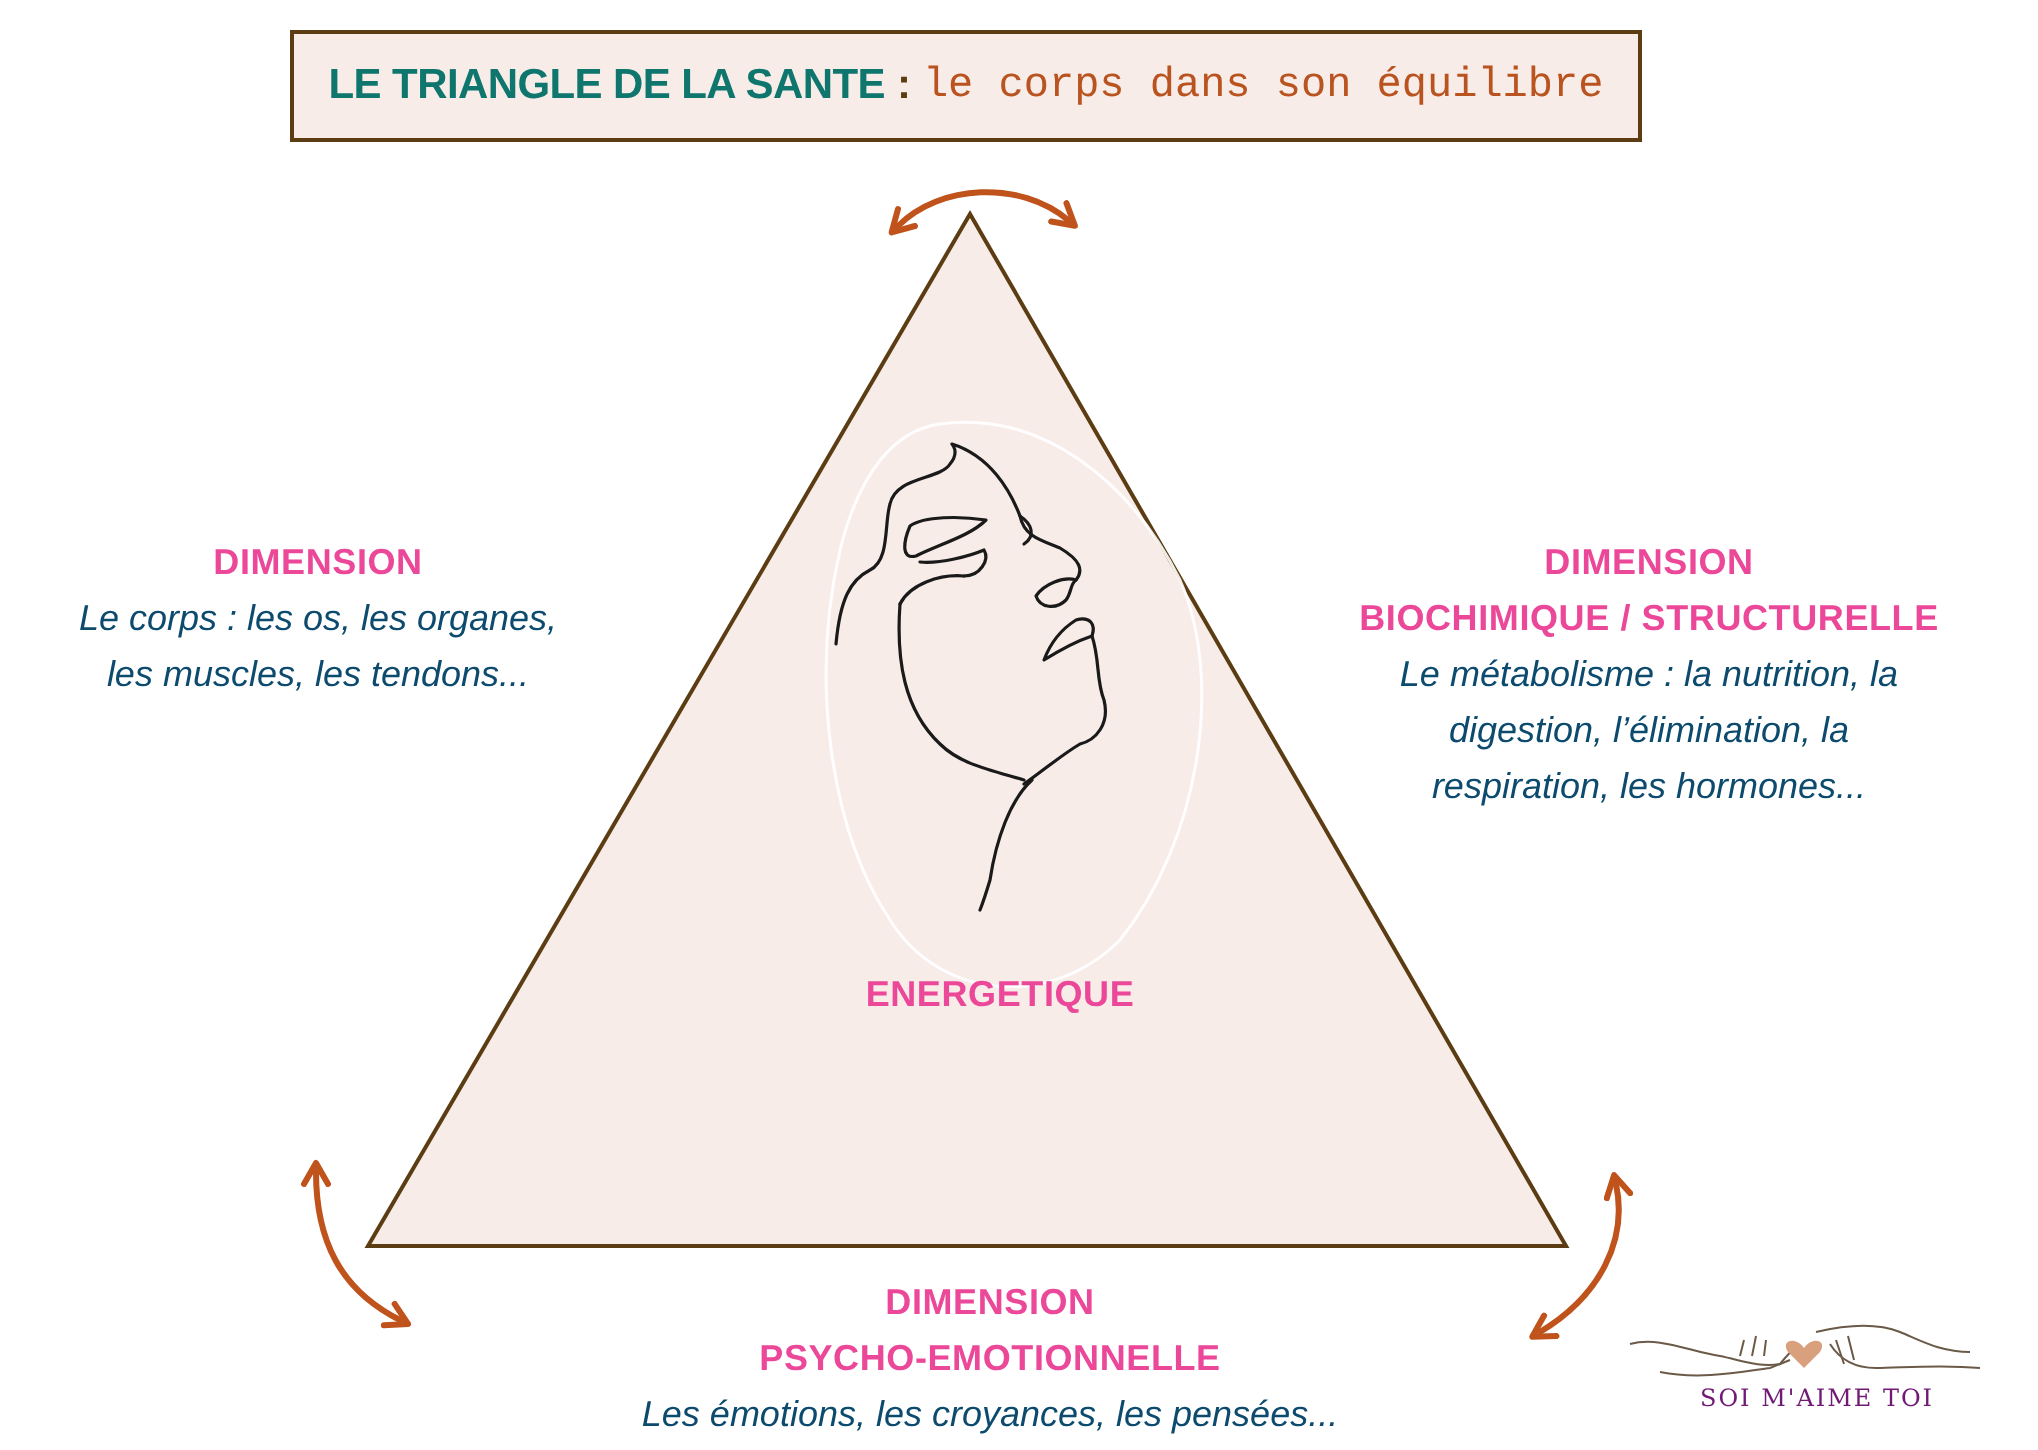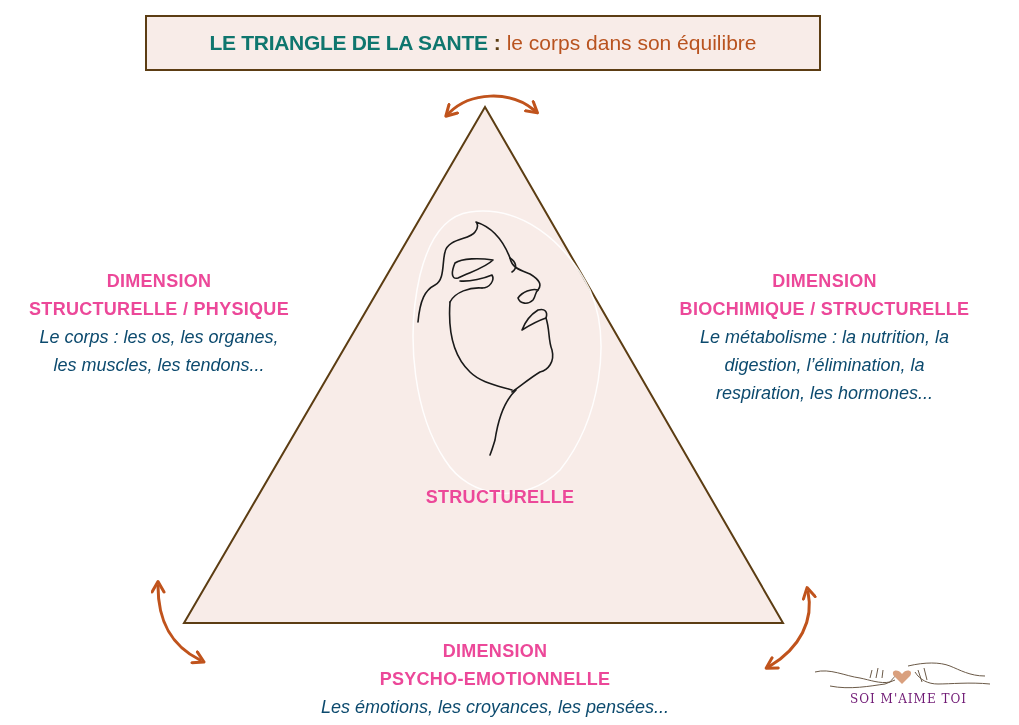--- a/index.html
+++ b/index.html
@@ -9,21 +9,21 @@
     font-family: "Liberation Sans", "DejaVu Sans", sans-serif;
   }
   .title-box {
     position: absolute; left: 145px; top: 15px; width: 676px; height: 56px;
     background: #f8ece8; border: 2px solid #5c3d13; box-sizing: border-box;
     display: flex; align-items: center; justify-content: center;
     font-size: 21px; white-space: nowrap;
   }
   .title-main { color: #0f766e; font-weight: bold; letter-spacing: -0.3px; }
   .title-sep { color: #5c3d13; font-weight: bold; margin: 0 6px; }
-  .title-sub { color: #b9531f; }
+  .title-sub { color: #b9531f; font-family: Liberation Mono, monospace; }
   svg.diagram { position: absolute; left: 0; top: 0; }
   .block { position: absolute; text-align: center; }
   .head { color: #ec4899; font-weight: bold; font-size: 18px; line-height: 28px; letter-spacing: 0.3px; }
   .desc { color: #0c4a6e; font-style: italic; font-size: 18px; line-height: 28px; }
   .center-desc { color: #b9531f; font-size: 18px; line-height: 28px; }
   .logo { position: absolute; left: 810px; top: 656px; width: 200px; height: 64px; }
   .logo-text {
     position: absolute; left: 40px; top: 36px; font-family: "DejaVu Serif", serif;
     font-size: 12px; letter-spacing: 1px; color: #701a75;
   }
@@ -63,35 +63,34 @@
 
   <path d="M449,113 C470,92 510,90 534,110" fill="none" stroke="#c0531c" stroke-width="3" stroke-linecap="round" marker-start="url(#ah)" marker-end="url(#ah)"></path>
 
   <path d="M158,586 C158,620 170,645 200,660" fill="none" stroke="#c0531c" stroke-width="3" stroke-linecap="round" marker-start="url(#ah)" marker-end="url(#ah)"></path>
 
   <path d="M808,592 C814,620 800,648 770,666" fill="none" stroke="#c0531c" stroke-width="3" stroke-linecap="round" marker-start="url(#ah)" marker-end="url(#ah)"></path>
 </svg>
 
 <div class="block" style="left:0px; top:267px; width:318px;">
   <div class="head">DIMENSION</div>
-  <div class="head">STRUCTURELLE / PHYSIQUE</div>
   <div class="desc">Le corps : les os, les organes,</div>
   <div class="desc">les muscles, les tendons...</div>
 </div>
 
 <div class="block" style="left:630px; top:267px; width:389px;">
   <div class="head">DIMENSION</div>
   <div class="head">BIOCHIMIQUE / STRUCTURELLE</div>
   <div class="desc">Le métabolisme : la nutrition, la</div>
   <div class="desc">digestion, l’élimination, la</div>
   <div class="desc">respiration, les hormones...</div>
 </div>
 
 <div class="block" style="left:390px; top:483px; width:220px;">
-  <div class="head">STRUCTURELLE</div>
+  <div class="head">ENERGETIQUE</div>
 </div>
 
 <div class="block" style="left:240px; top:637px; width:510px;">
   <div class="head">DIMENSION</div>
   <div class="head">PSYCHO-EMOTIONNELLE</div>
   <div class="desc">Les émotions, les croyances, les pensées...</div>
 </div>
 
 <div class="logo">
   <svg width="200" height="40" viewBox="0 0 200 40">

